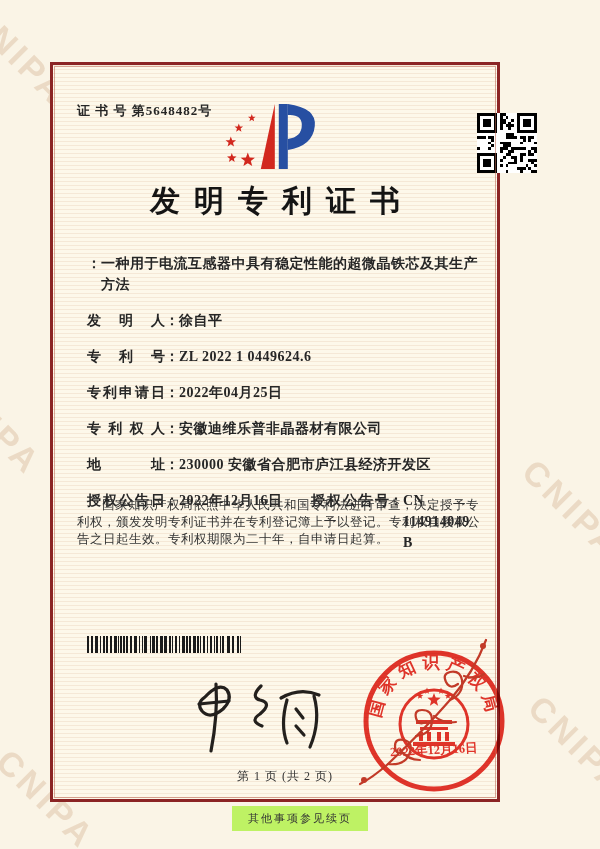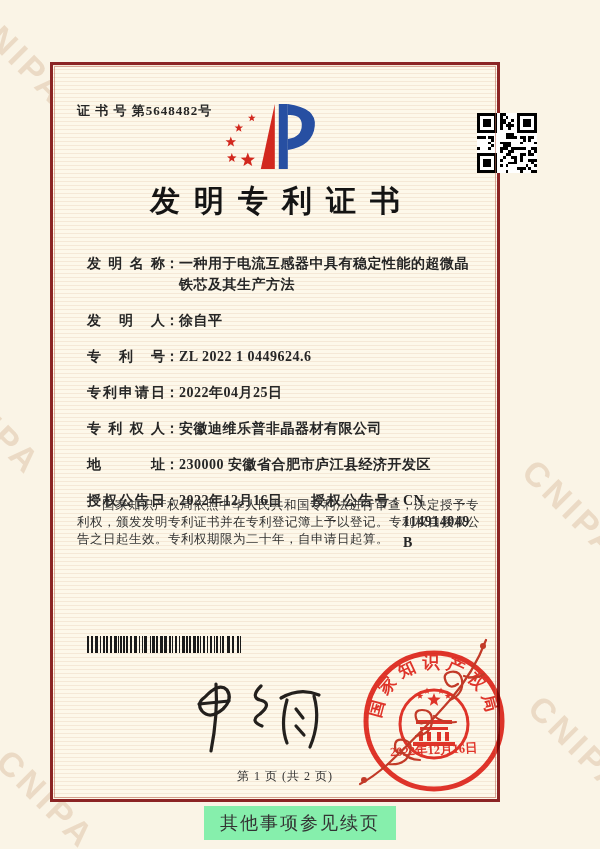--- a/index.html
+++ b/index.html
@@ -65,22 +65,22 @@
   }
   .signature { position:absolute; left:128px; top:598px; }
   .seal { position:absolute; left:308px; top:583px; mix-blend-mode:multiply; }
   .ornament { position:absolute; right:3px; bottom:3px; }
   .pagenum {
     position:absolute; left:0; right:0; bottom:14px; text-align:center;
     font-size:12px; letter-spacing:1px; color:#333;padding-left:20px;
   }
   .footnote-wrap { position:absolute; left:0; right:0; top:806px; text-align:center; }
   .footnote {
-    display:inline-block; background:#86efac; padding:5px 16px;
-    font-size:18px; letter-spacing:2px; color:#333;
+    display:inline-block; background:#bef264; padding:5px 16px;
+    font-size:11px; letter-spacing:2px; color:#333;
   }
 </style>
 </head>
 <body>
 
 <div class="page">
 
   <div class="wm" style="left:-12px; top:-2px;">CNIPA</div>
   <div class="wm" style="left:388px; top:244px;">CNIPA</div>
   <div class="wm" style="left:-38px; top:368px;">CNIPA</div>
@@ -214,21 +214,20 @@
           <rect x="0" y="14" width="7" height="7" fill="#000"></rect>
           <rect x="1" y="15" width="5" height="5" fill="#fff"></rect>
           <rect x="2" y="16" width="3" height="3" fill="#000"></rect>
         </svg>
     </div>
 
     <div class="title">发明专利证书</div>
 
     <div class="fields">
       <div class="frow">
-        <span class="flabel">发明名称</span>
           <span class="fcolon">：</span>
         <span class="fvalue">一种用于电流互感器中具有稳定性能的超微晶铁芯及其生产方法</span>
       </div>
       <div class="frow">
         <span class="flabel">发明人</span>
           <span class="fcolon">：</span>
         <span class="fvalue">徐自平</span>
       </div>
       <div class="frow">
         <span class="flabel">专利号</span>

